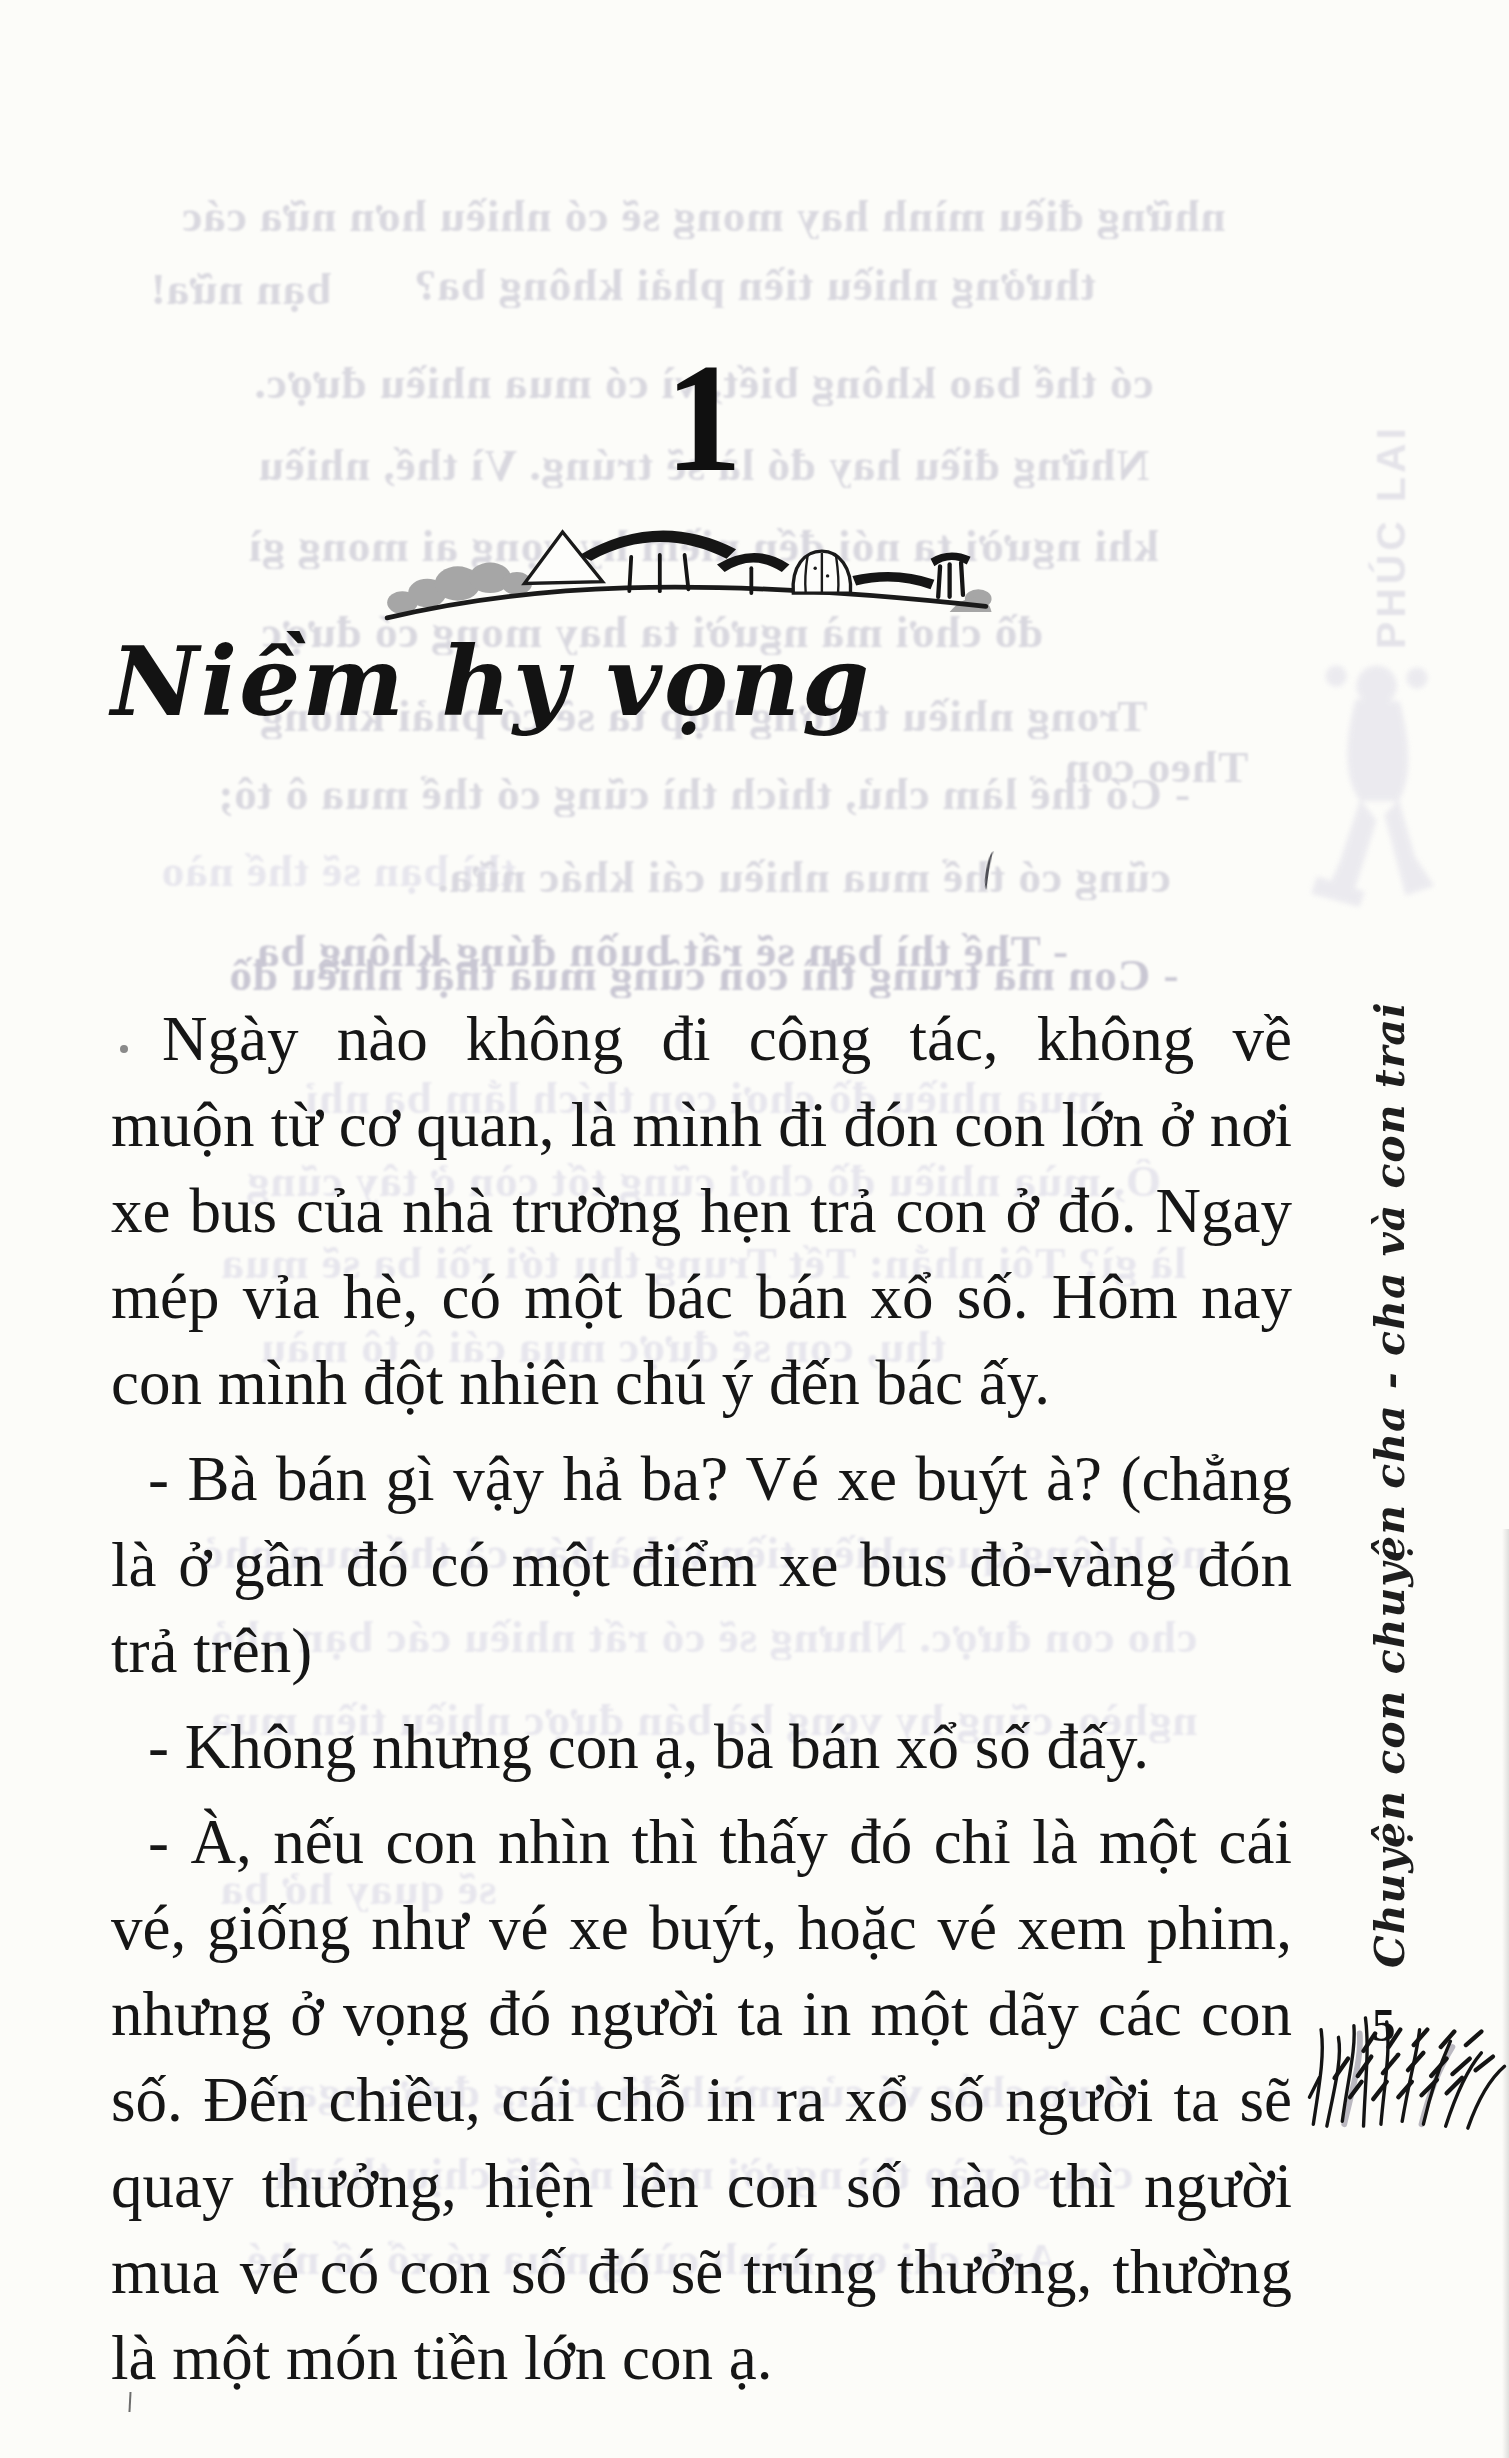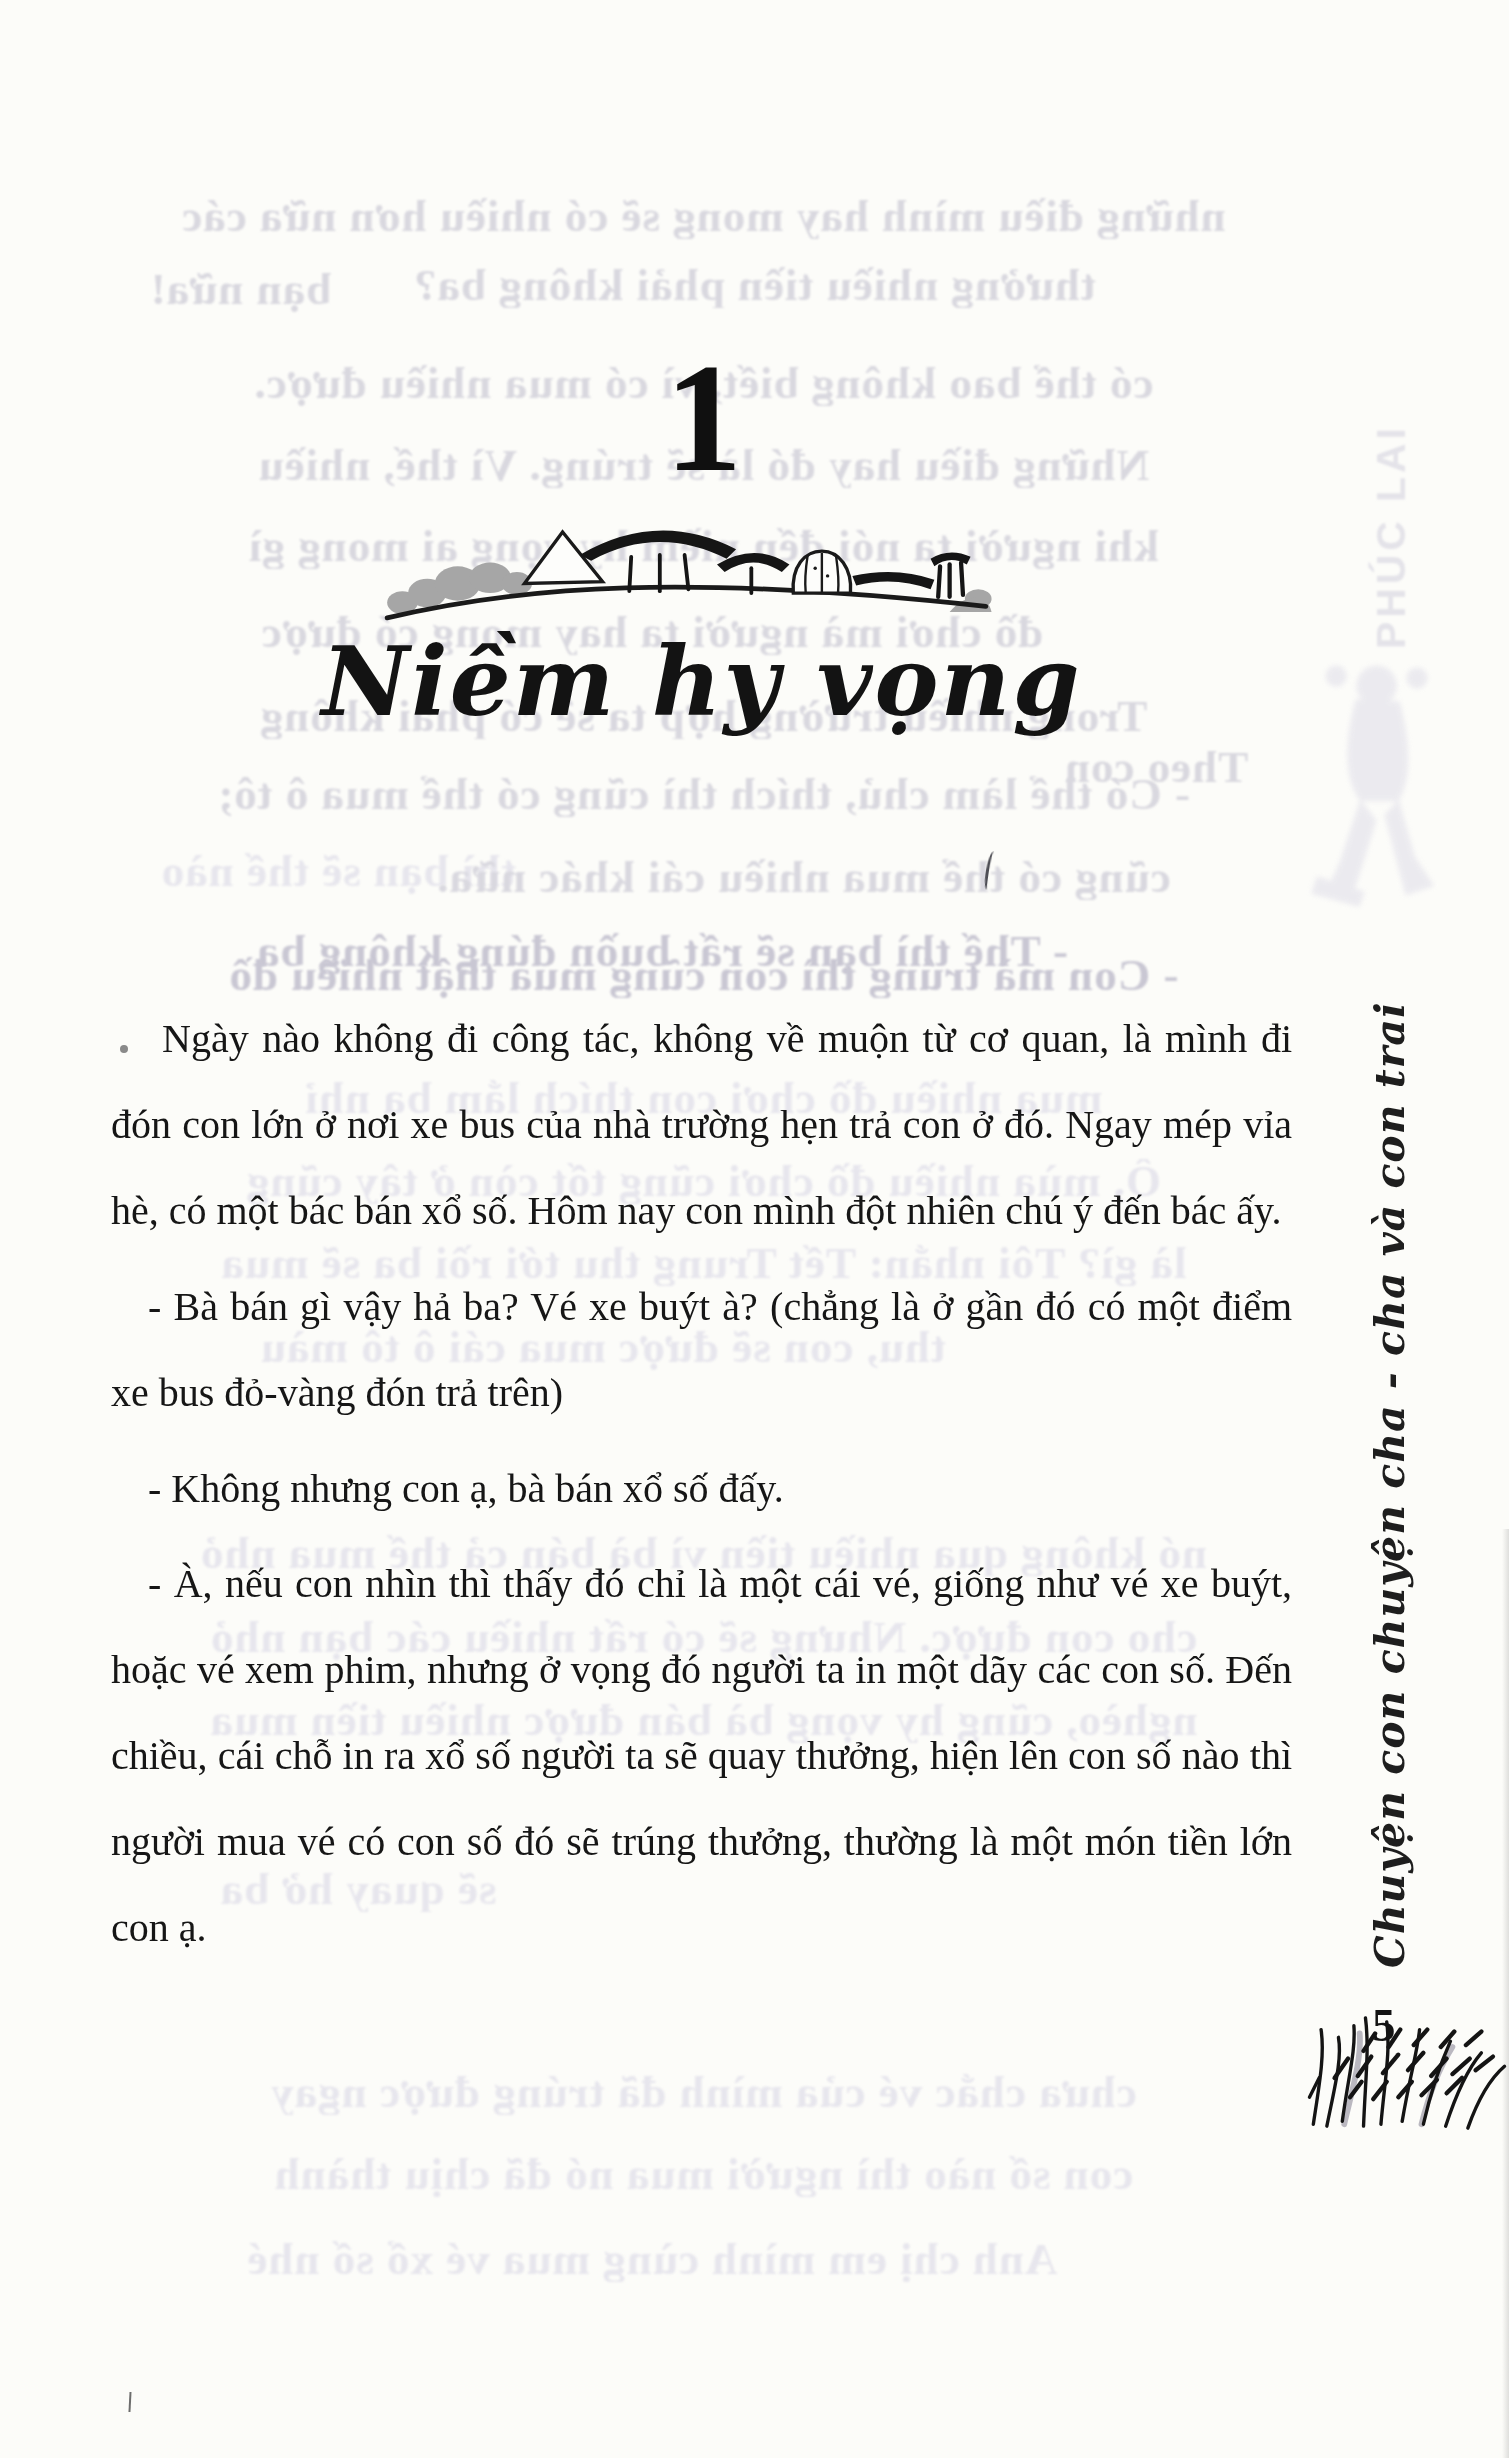--- a/index.html
+++ b/index.html
@@ -21,27 +21,27 @@
   .ghost.dark{color:#c9c7d3;}
   .ghost.faint{color:#e7e6ed;}
   
   .col{position:absolute;left:111px;width:1181px;}
   .chapter-number{
     top:341px;text-align:center;z-index:3;
     font:700 155px/1 "Liberation Serif",serif;letter-spacing:-3.9px;color:#101010;
   }
   .village{position:absolute;left:377px;top:492px;width:619px;height:143px;z-index:3;}
   .chapter-title{
-    top:610px;text-align:center;z-index:3;
+    top:610px;z-index:3;
     font:italic 700 96px/1.5 "DejaVu Serif",serif;color:#131313;letter-spacing:2px;
   }
   
   .body-text{
     top:996px;z-index:3;
-    font-size:40px;line-height:86px;text-align:justify;
+    font-size:63px;line-height:86px;text-align:justify;
     -webkit-hyphens:none;hyphens:none;
   }
   .body-text p{margin:0 0 9.8px 0;}
   .body-text p.opening{text-indent:51px;}
   .body-text p.dialog{text-indent:37px;}
   
   .rot{
     position:absolute;transform-origin:0 0;transform:rotate(-90deg);
     white-space:nowrap;z-index:3;line-height:1.1;
   }

